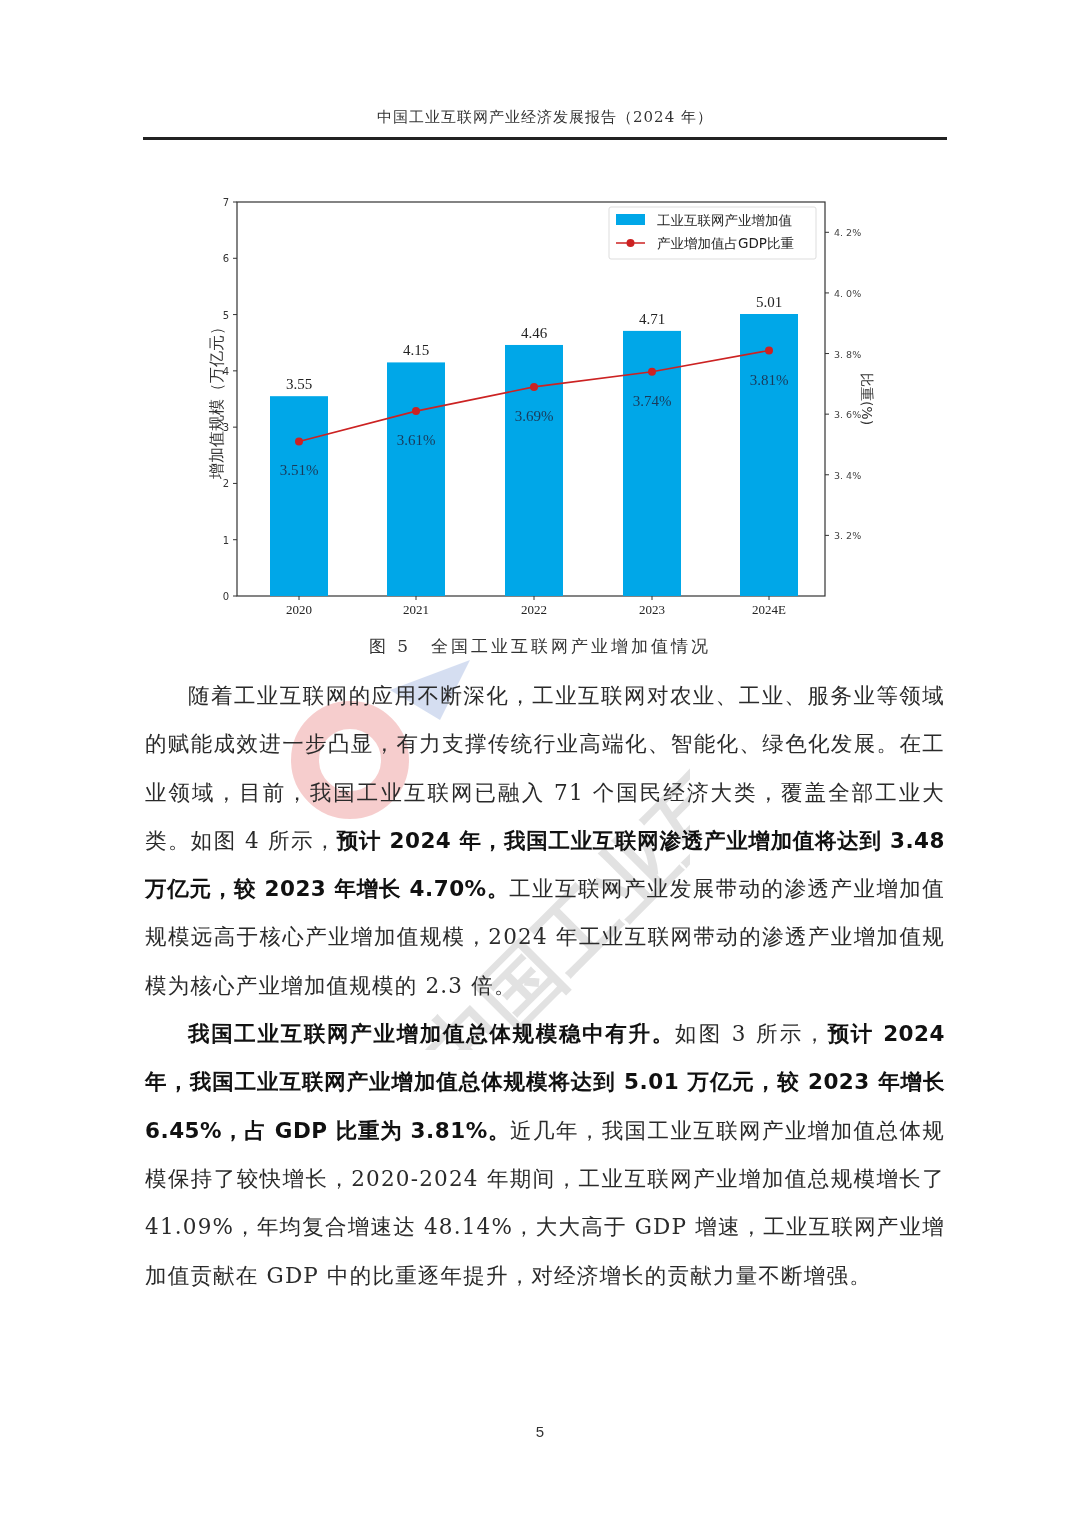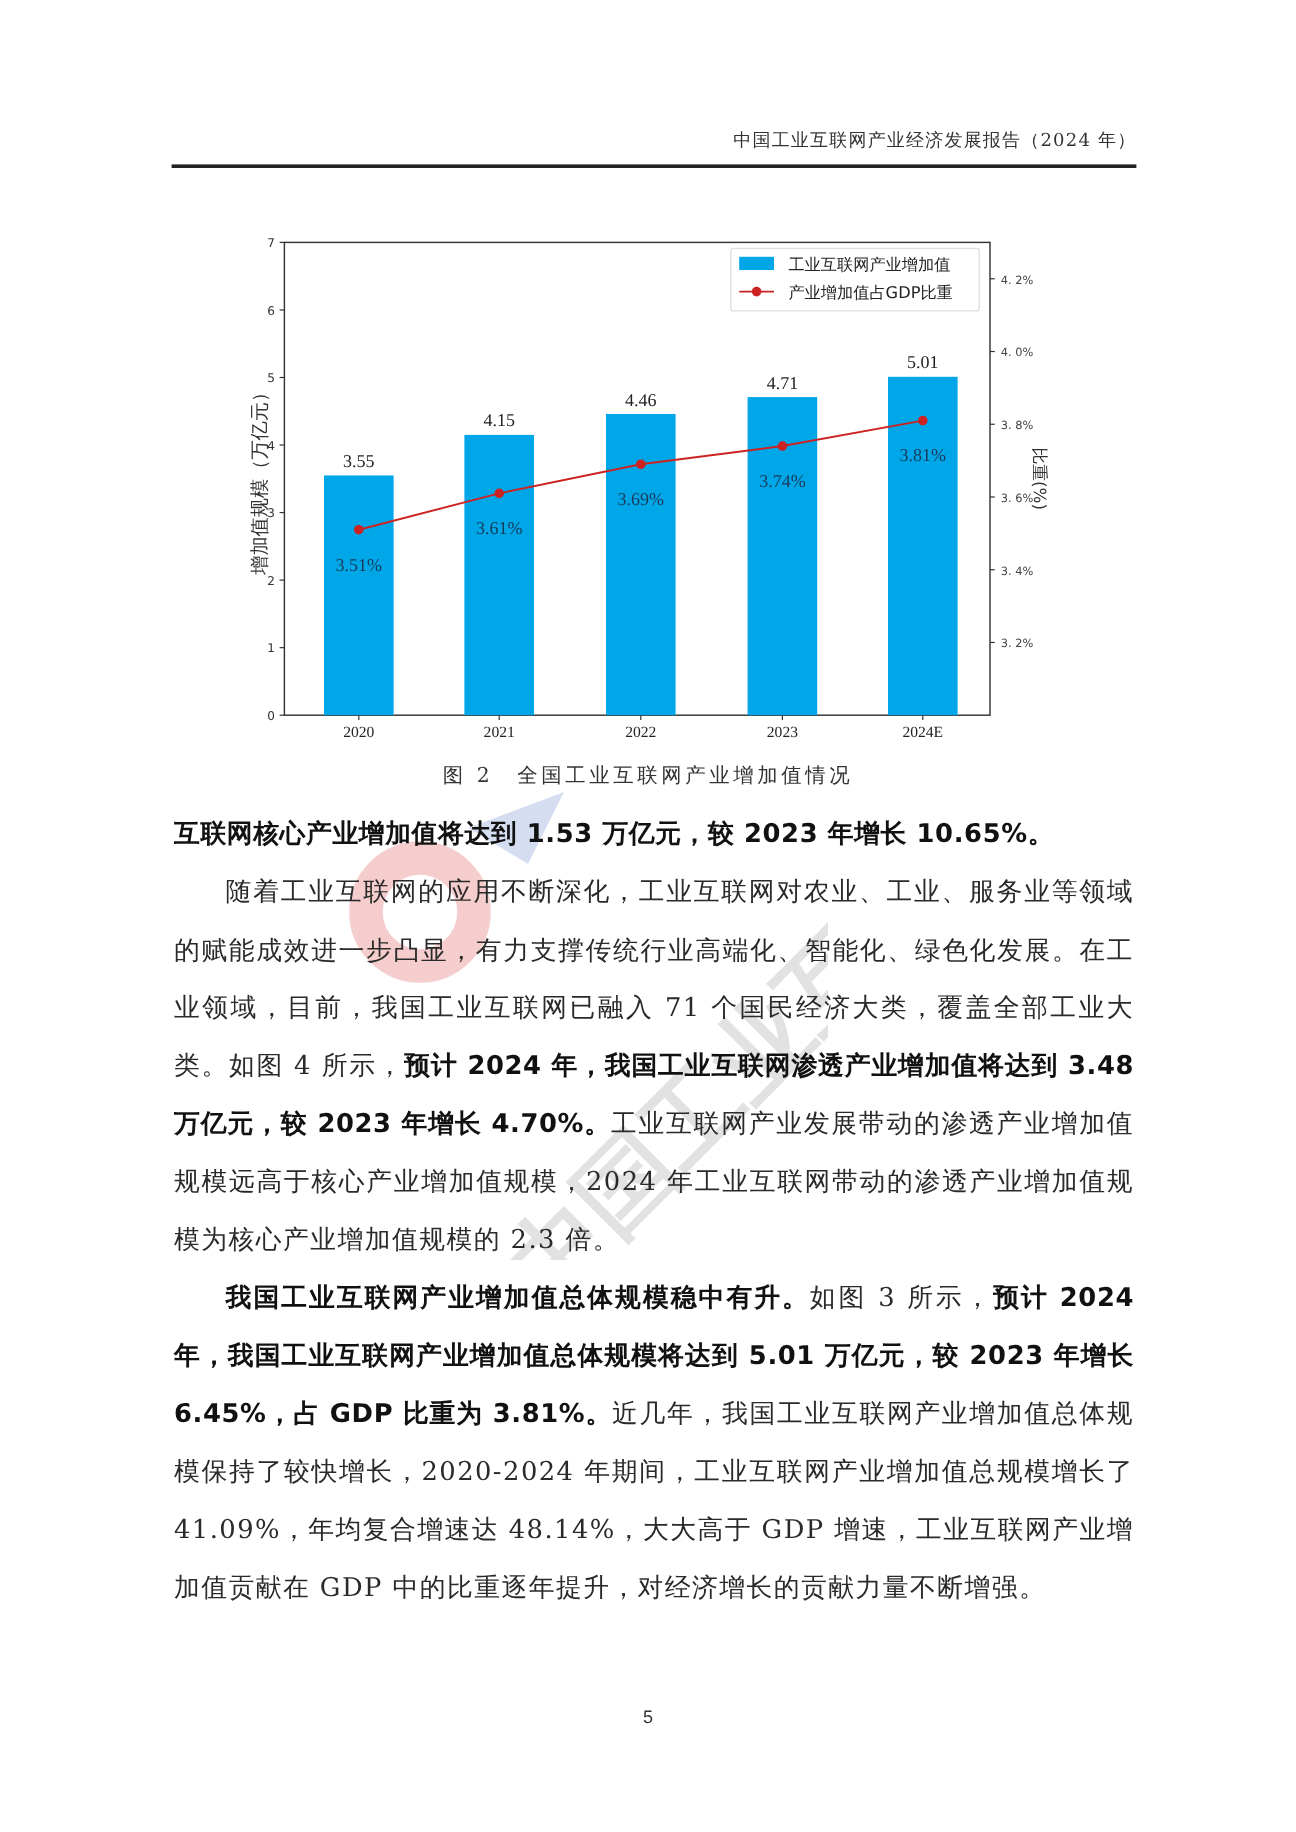--- a/index.html
+++ b/index.html
@@ -1,21 +1,21 @@
 <!DOCTYPE html>
 <html><head>
 <meta charset="utf-8">
 <style>
   * { margin: 0; padding: 0; box-sizing: border-box; }
   html, body { width: 1080px; height: 1527px; background: #ffffff; overflow: hidden; }
   body { position: relative; font-family: "DejaVu Serif", "Liberation Serif", serif; color: #222; }
 
   .running-header {
     position: absolute; left: 143px; top: 108px; width: 804px;
-    text-align: right; font-size: 15px; color: #333; letter-spacing: 1px;
+    text-align: center; font-size: 15px; color: #333; letter-spacing: 1px;
   }
   .header-rule {
     position: absolute; left: 143px; top: 137px; width: 804px; height: 3px; background: #222;
   }
 
   .chart-wrap { position: absolute; left: 0; top: 0; width: 1080px; height: 640px; }
   .chart-wrap svg { position: absolute; left: 0; top: 0; }
 
   .figure-caption {
     position: absolute; left: 0; width: 1080px; top: 635px;
@@ -132,27 +132,26 @@
       <rect x="609" y="207" width="207" height="52" fill="#fff" stroke="#ddd" stroke-width="1" rx="2"></rect>
       <rect x="616" y="214" width="29" height="11" fill="#00a7e8"></rect>
       <text id="legend-bar" x="657" y="225" font-family="DejaVu Sans, sans-serif" font-size="13.5" fill="#222">工业互联网产业增加值</text>
       <line x1="616" y1="243" x2="645" y2="243" stroke="#cc2222" stroke-width="1.5"></line>
       <circle cx="630.5" cy="243" r="4" fill="#cc2222"></circle>
       <text id="legend-line" x="657" y="248" font-family="DejaVu Sans, sans-serif" font-size="13.5" fill="#222">产业增加值占GDP比重</text>
     </g>
   </svg>
 </div>
 
-<div class="figure-caption">图 2　全国工业互联网产业增加值情况</div>
+<div class="figure-caption">图 5　全国工业互联网产业增加值情况</div>
 
 <svg class="watermark" viewBox="0 0 420 400" xmlns="http://www.w3.org/2000/svg">
   <path d="M120 40 L200 10 L170 70 Z" fill="#6a8ccf"></path>
   <circle cx="80" cy="110" r="45" fill="none" stroke="#e05050" stroke-width="28"></circle>
   <text x="20" y="360" transform="rotate(-45 200 200)" font-family="DejaVu Sans, sans-serif" font-size="80" font-weight="bold" fill="#999">中国工业互联网研究院</text>
 </svg>
 
 <div class="body-text">
-  <p><span class="b">互联网核心产业增加值将达到 1.53 万亿元，较 2023 年增长 10.65%。</span></p>
   <p class="indent"><span>随着工业互联网的应用不断深化，工业互联网对农业、工业、服务业等领域的赋能成效进一步凸显，有力支撑传统行业高端化、智能化、绿色化发展。在工业领域，目前，我国工业互联网已融入 71 个国民经济大类，覆盖全部工业大类。如图 4 所示，</span><span class="b">预计 2024 年，我国工业互联网渗透产业增加值将达到 3.48 万亿元，较 2023 年增长 4.70%。</span><span>工业互联网产业发展带动的渗透产业增加值规模远高于核心产业增加值规模，2024 年工业互联网带动的渗透产业增加值规模为核心产业增加值规模的 2.3 倍。</span></p>
   <p class="indent"><span class="b">我国工业互联网产业增加值总体规模稳中有升。</span><span>如图 3 所示，</span><span class="b">预计 2024 年，我国工业互联网产业增加值总体规模将达到 5.01 万亿元，较 2023 年增长 6.45%，占 GDP 比重为 3.81%。</span><span>近几年，我国工业互联网产业增加值总体规模保持了较快增长，2020-2024 年期间，工业互联网产业增加值总规模增长了 41.09%，年均复合增速达 48.14%，大大高于 GDP 增速，工业互联网产业增加值贡献在 GDP 中的比重逐年提升，对经济增长的贡献力量不断增强。</span></p>
 </div>
 
 <div class="page-number">5</div>
 
 </body></html>

